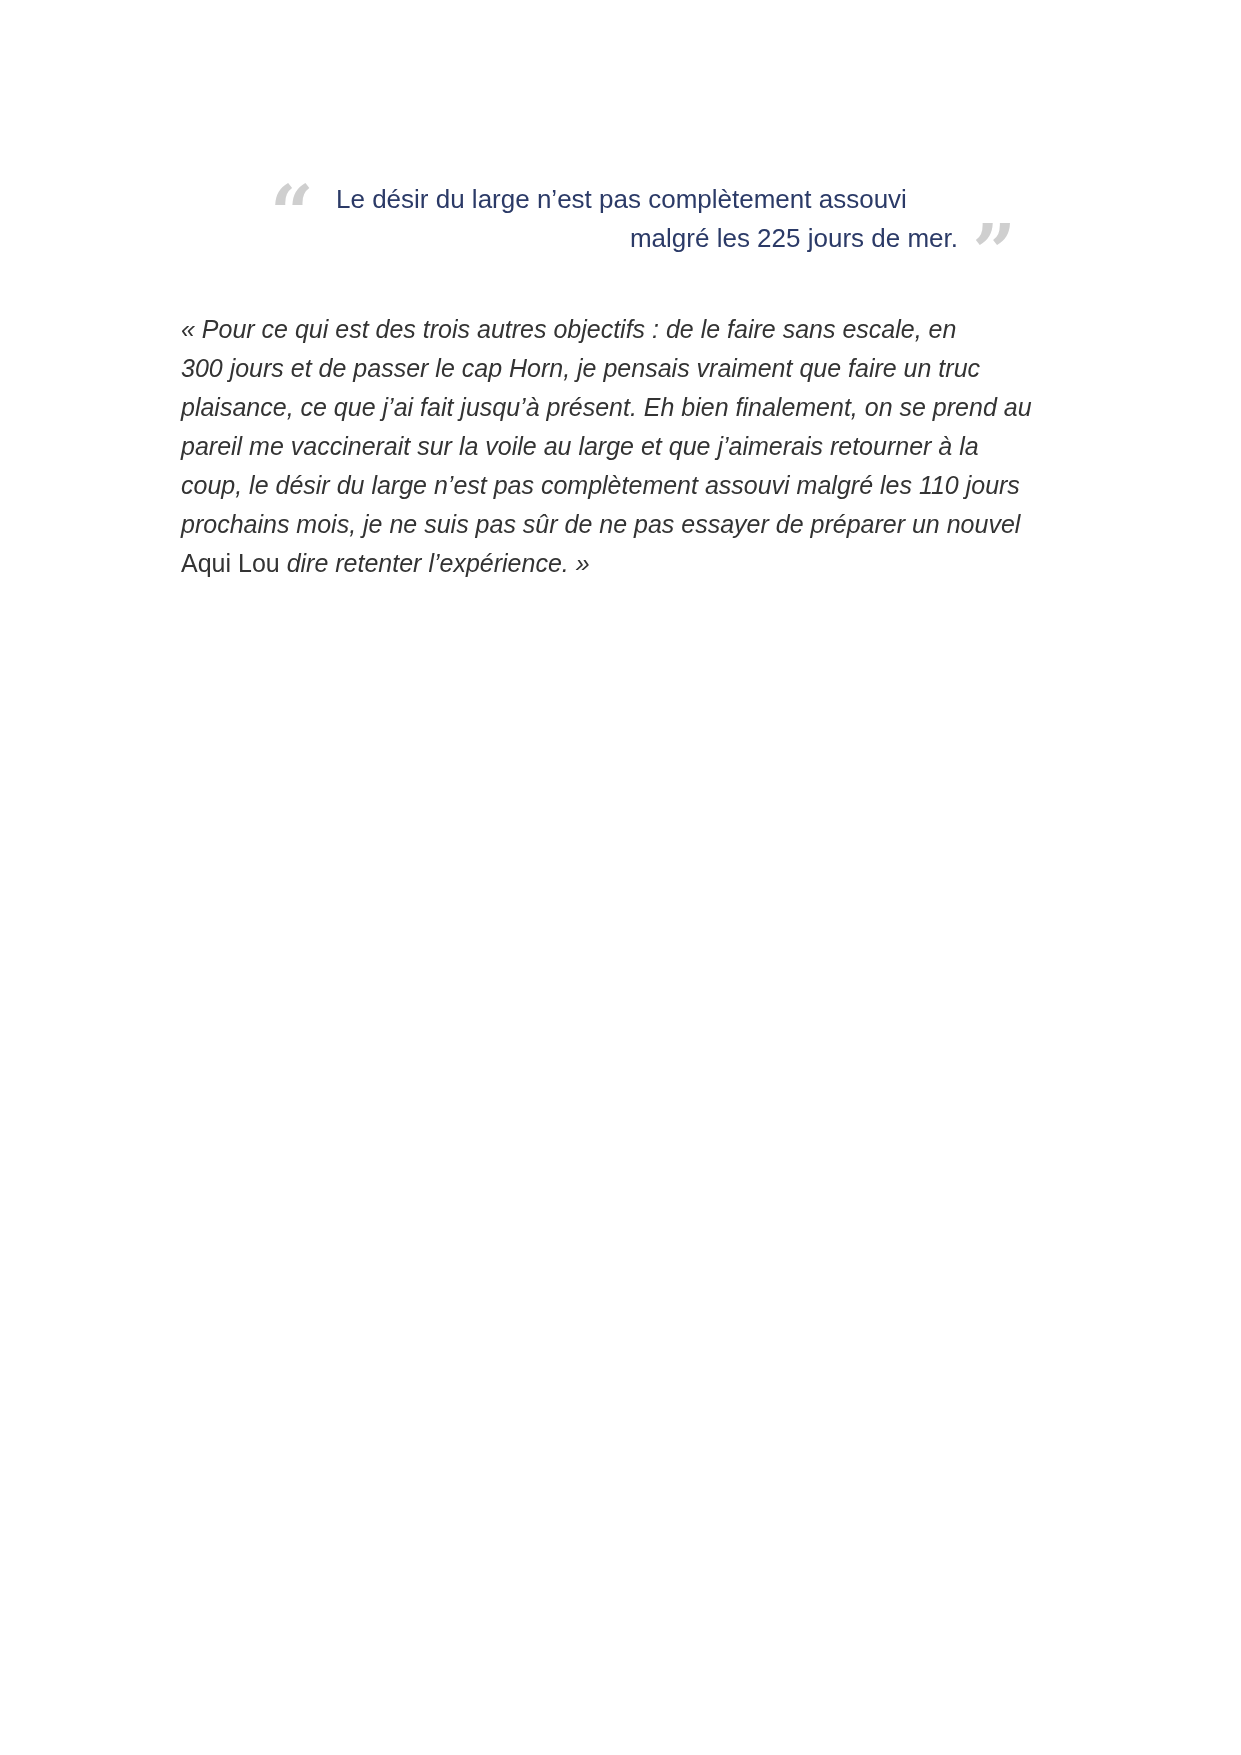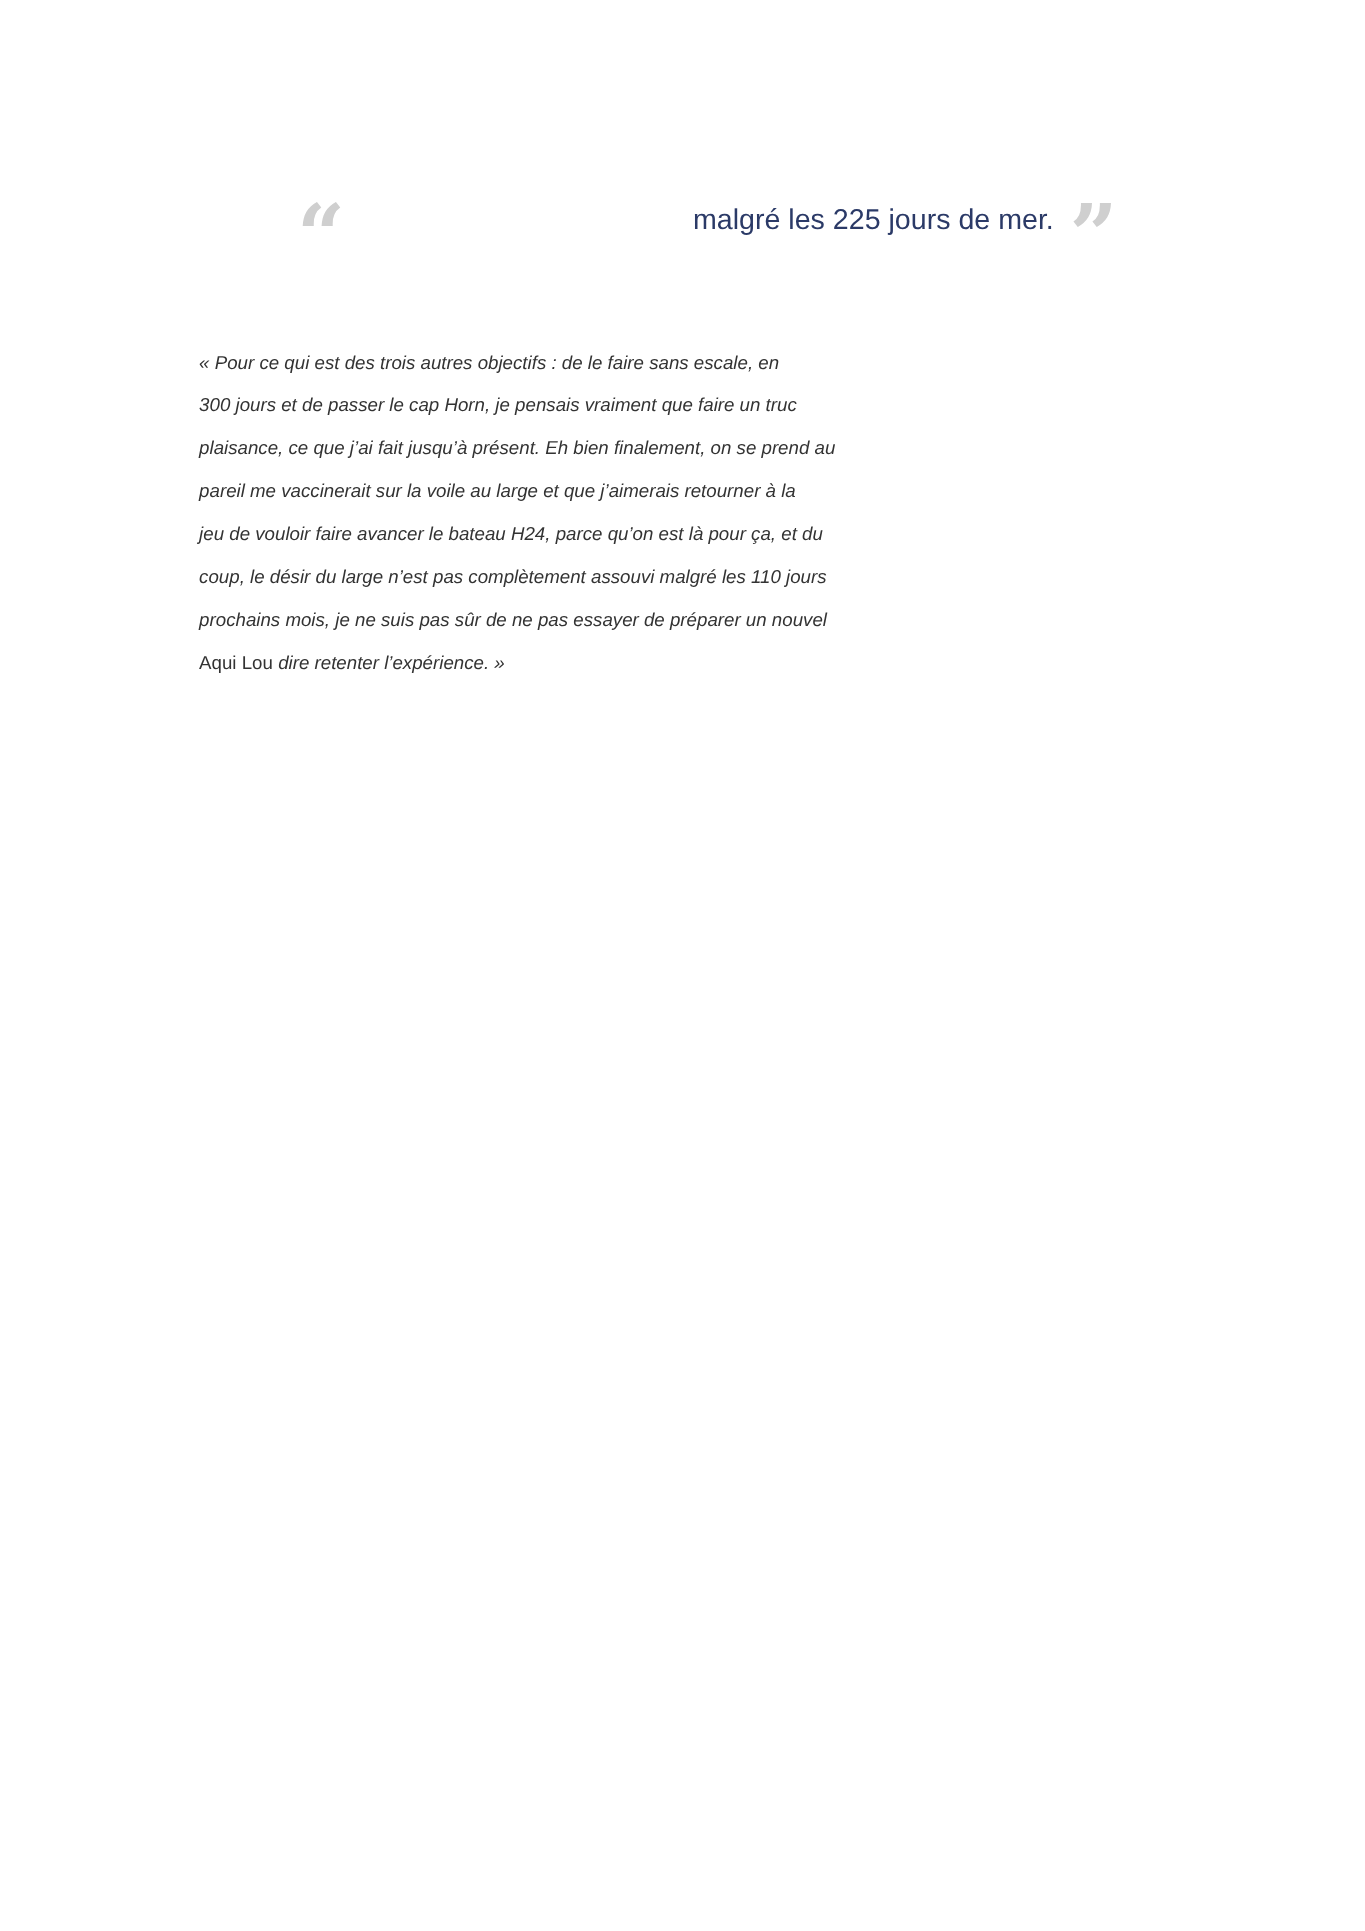--- a/index.html
+++ b/index.html
@@ -51,48 +51,48 @@
     .quote-close {
       right: 0;
       top: -4px;
     }
     .body-text {
       position: absolute;
       left: 181px;
       top: 310px;
       width: 890px;
       color: #333333;
-      font-size: 17px;
+      font-size: 25px;
       line-height: 39px;
       font-style: italic;
     }
     .body-text .line {
       display: block;
       white-space: nowrap;
     }
     .upright {
       font-style: normal;
       margin-top: 24px;
     }
   </style>
 </head>
 <body>
 
 <div class="pull-quote">
   <div class="pq-line1">
     <span class="quote-mark quote-open">“</span>
+    <span>Le désir du large n’est pas complètement assouvi</span>
   </div>
   <div class="pq-line2">
     <span>malgré les 225 jours de mer.</span>
     <span class="quote-mark quote-close">”</span>
   </div>
 </div>
 
 <div class="body-text">
   <span class="line">« Pour ce qui est des trois autres objectifs : de le faire sans escale, en</span>
   <span class="line">300 jours et de passer le cap Horn, je pensais vraiment que faire un truc</span>
   <span class="line">plaisance, ce que j’ai fait jusqu’à présent. Eh bien finalement, on se prend au</span>
   <span class="line">pareil me vaccinerait sur la voile au large et que j’aimerais retourner à la</span>
-  <span class="line">jeu de vouloir faire avancer le bateau H24, parce qu’on est là pour ça, et du</span>
   <span class="line">coup, le désir du large n’est pas complètement assouvi malgré les 110 jours</span>
   <span class="line">prochains mois, je ne suis pas sûr de ne pas essayer de préparer un nouvel</span>
   <span class="line"><span class="upright">Aqui Lou</span><span> dire retenter l’expérience. »</span></span>
 </div>
 
 </body></html>

